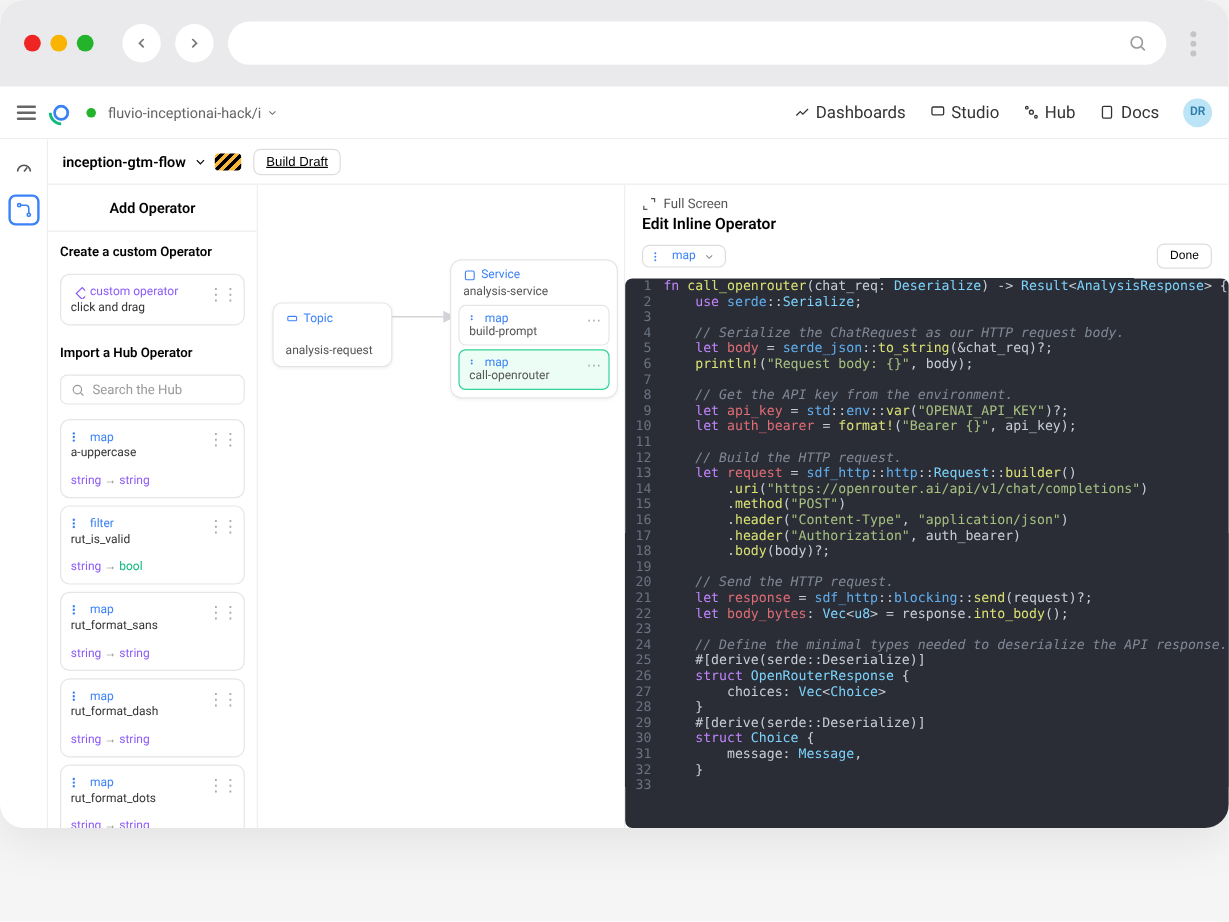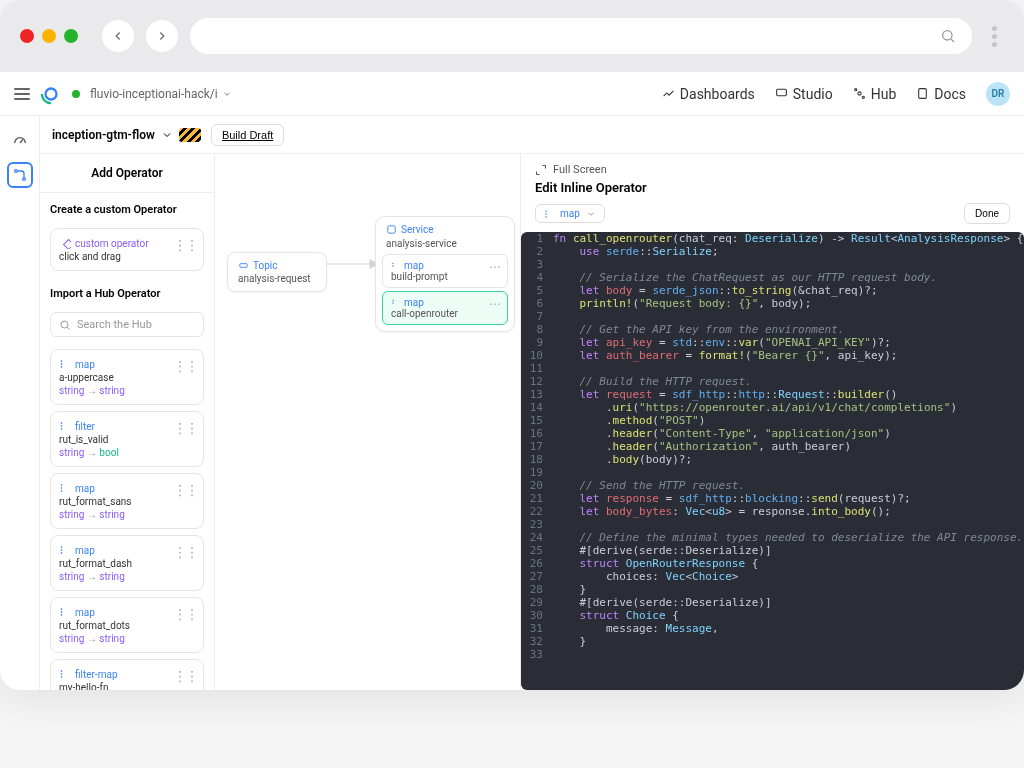--- a/index.html
+++ b/index.html
@@ -34,26 +34,26 @@
 .split { flex:1; display:flex; overflow:hidden; }
 .left { width:480px; display:flex; overflow:hidden; }
 .sidebar { width:175px; border-right:1px solid #eee; display:flex; flex-direction:column; font-size:11px; overflow:auto; }
 .sidebar-top { text-align:center; font-weight:600; padding:12px 0; border-bottom:1px solid #eee; font-size:12px; }
 .sidebar-sec { padding:10px 10px 6px; font-weight:600; font-size:11px; }
 .card { margin:6px 10px; border:1px solid #e5e5e5; border-radius:8px; padding:8px; position:relative; }
 .card .handle { position:absolute; right:6px; top:8px; color:#aaa; font-size:14px; letter-spacing:-2px; }
 .optype { display:flex; align-items:center; gap:4px; color:#3b82f6; font-size:10px; }
 .optype svg{width:12px;height:12px;}
 .opname { color:#333; margin-top:2px; font-size:10px; }
-.sig { margin-top:2px; font-size:10px; }
+.sig { margin-top:12px; font-size:10px; }
 .tstr{color:#8b5cf6;} .tbool{color:#10b981;} .arrow{color:#888;}
 .searchbox { margin:6px 10px; border:1px solid #e5e5e5; border-radius:6px; padding:5px 8px; display:flex; align-items:center; gap:6px; color:#999; font-size:11px; }
 .canvas { flex:1; position:relative; background:#fff; }
 .node { position:absolute; background:#fff; border:1px solid #e5e5e5; border-radius:8px; box-shadow:0 1px 3px rgba(0,0,0,0.05); font-size:10px; padding:7px 10px; min-width:100px; }
-.node .ntype { display:flex; align-items:flex-start; gap:4px; color:#3b82f6; margin-bottom:2px; }
+.node .ntype { display:flex; align-items:flex-start; gap:4px; color:#3b82f6; margin-bottom:16px; }
 .node .ntype svg{width:11px;height:11px;}
 .node .nname { color:#555; font-size:10px; }
 .node-host { position:absolute; border:1px solid #e5e5e5; border-radius:10px; padding:4px 4px 6px; background:#fff; box-shadow:0 1px 3px rgba(0,0,0,0.05); }
 .node-host .nheader { display:flex; align-items:center; gap:4px; color:#3b82f6; font-size:10px; padding:3px 6px; }
 .subnode { border:1px solid #e5e5e5; border-radius:6px; margin:3px 2px 0; padding:5px 8px; display:flex; justify-content:space-between; align-items:flex-start; }
 .subnode.active { border:1px solid #34d399; background:#ecfdf5; }
 .subdots{color:#aaa;font-size:12px;letter-spacing:-2px;}
 .edge { position:absolute; stroke:#d4d4d8; stroke-width:1.2; fill:none; }
 .right { flex:1; display:flex; flex-direction:column; border-left:1px solid #eee; overflow:hidden; }
 .right-top { padding:9px 14px 4px; display:flex; align-items:center; gap:6px; font-size:11px; color:#555; }

